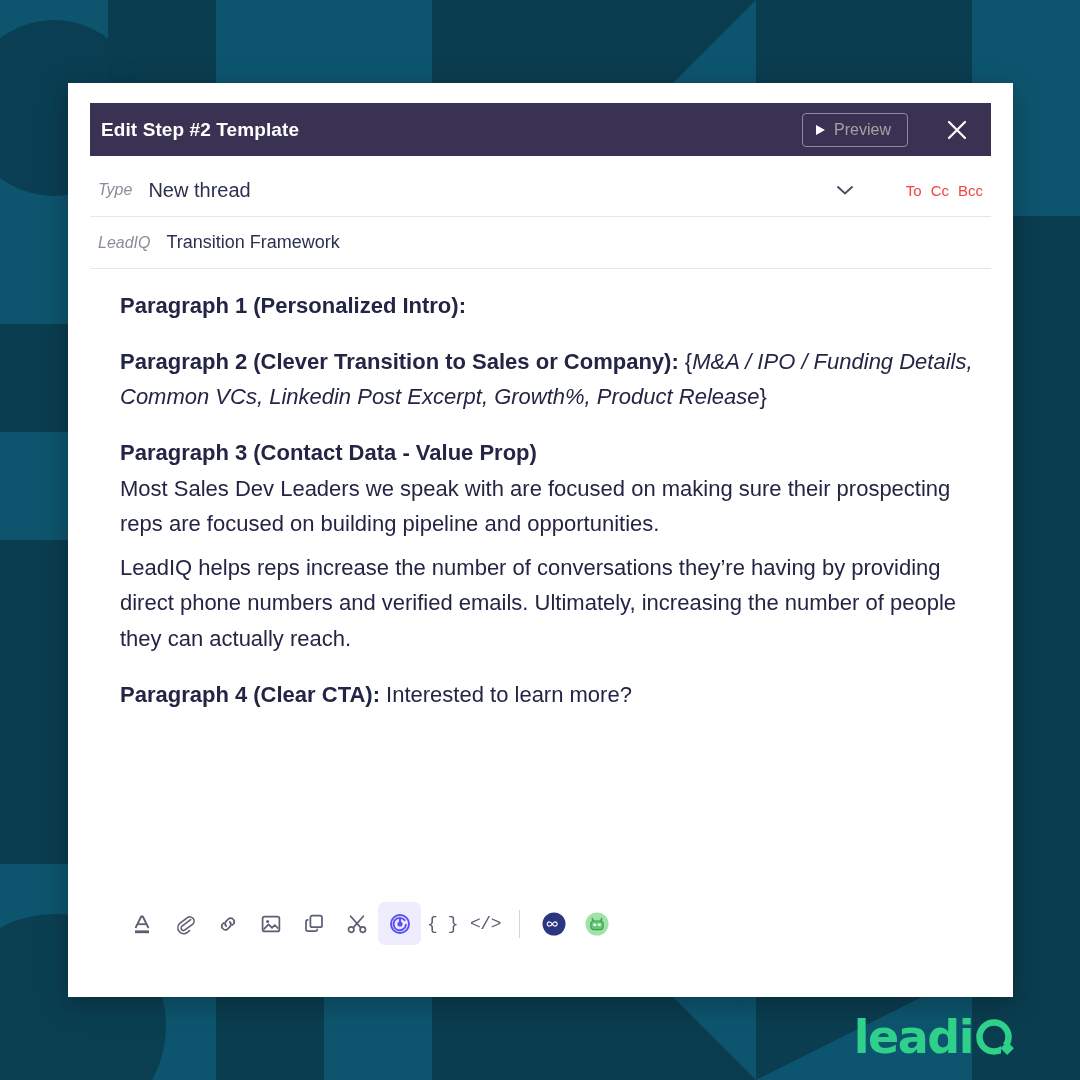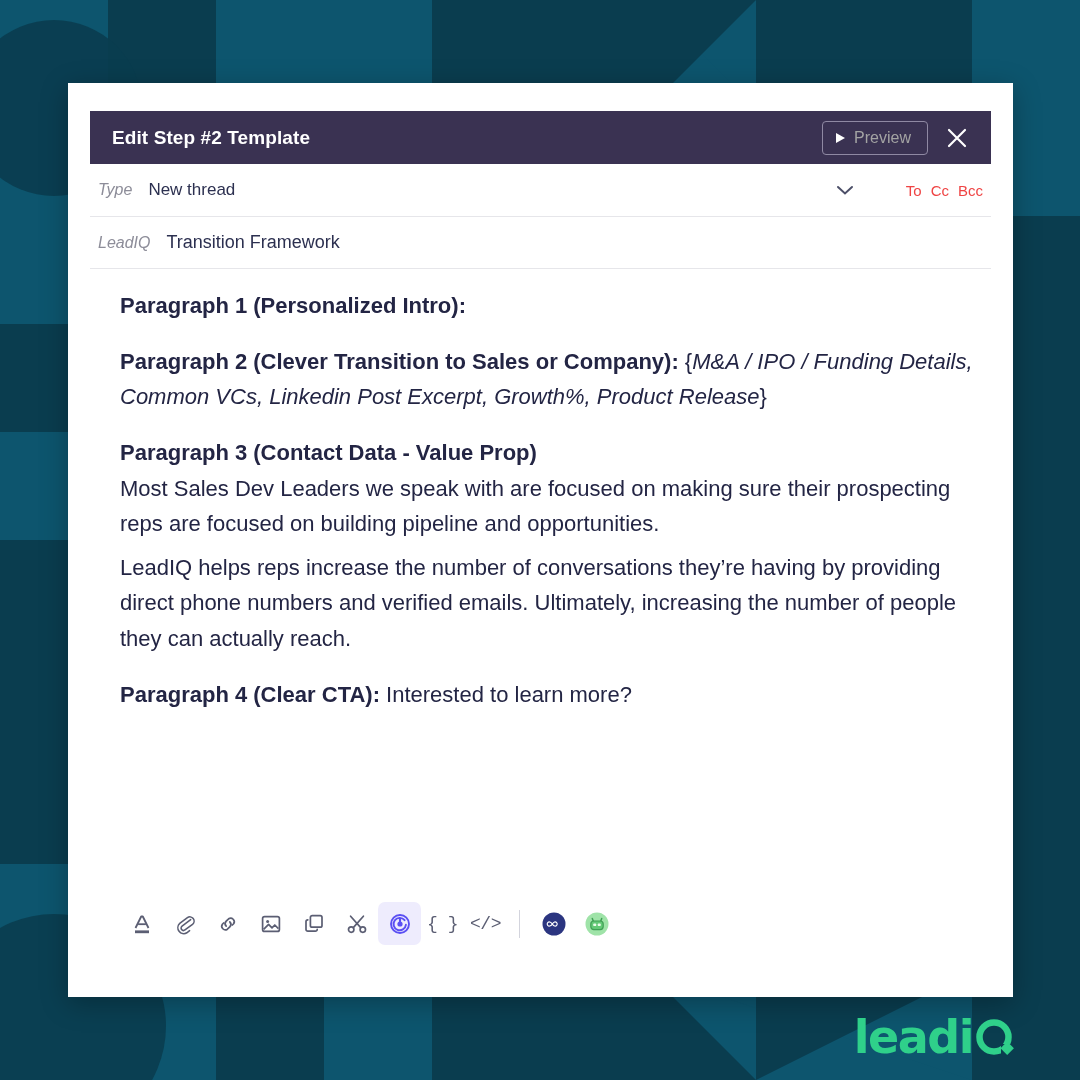--- a/index.html
+++ b/index.html
@@ -22,26 +22,27 @@
     left: 68px; top: 83px;
     width: 945px; height: 914px;
     background: #ffffff;
     box-shadow: 0 6px 26px rgba(0,0,0,0.28);
     overflow: hidden;
   }
 
   
   .titlebar {
     position: absolute;
-    left: 22px; top: 28px;
+    left: 22px; top: 20px;
     width: 901px; height: 53px;
     background: #3a3252;
     display: flex;
     align-items: center;
-    padding: 0 14px 0 22px;
+    padding: 0 14px 0 11px;
+    gap: 20px;
   }
   .titlebar-title {
     color: #ffffff;
     font-size: 19px;
     font-weight: bold;
     letter-spacing: 0.1px;
     flex: 1;
   }
   .preview-btn {
     display: flex; align-items: center; gap: 9px;
@@ -81,21 +82,21 @@
   .row-subject { top: 134px; height: 52px; }
 
   .field-label {
     color: #8d8d99;
     font-size: 16px;
     padding-left: 8px;
     font-style: italic;
   }
   .field-value {
     color: #2c3050;
-    font-size: 17px;
+    font-size: 20px;
     padding-left: 16px;
     flex: 1;
   }
   .field-value.sm { font-size: 18px; }
   .chev {
     width: 26px; height: 26px;
     display: flex; align-items: center; justify-content: center;
     cursor: pointer;
     margin-right: 48px;
   }

